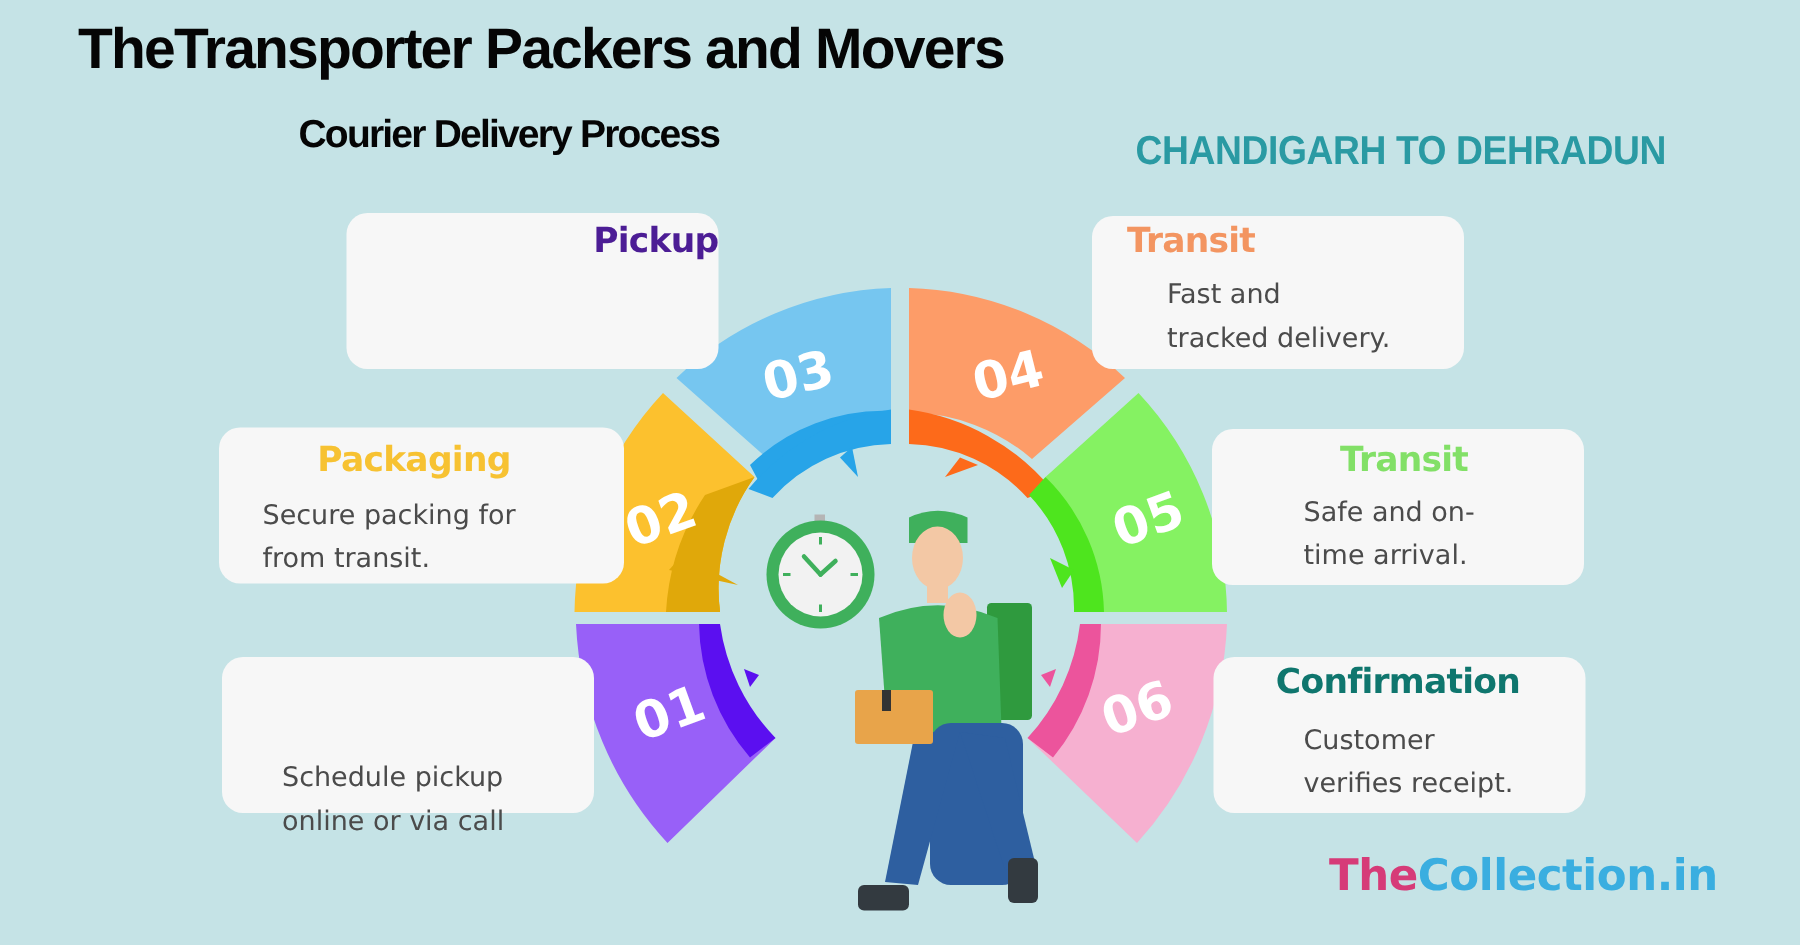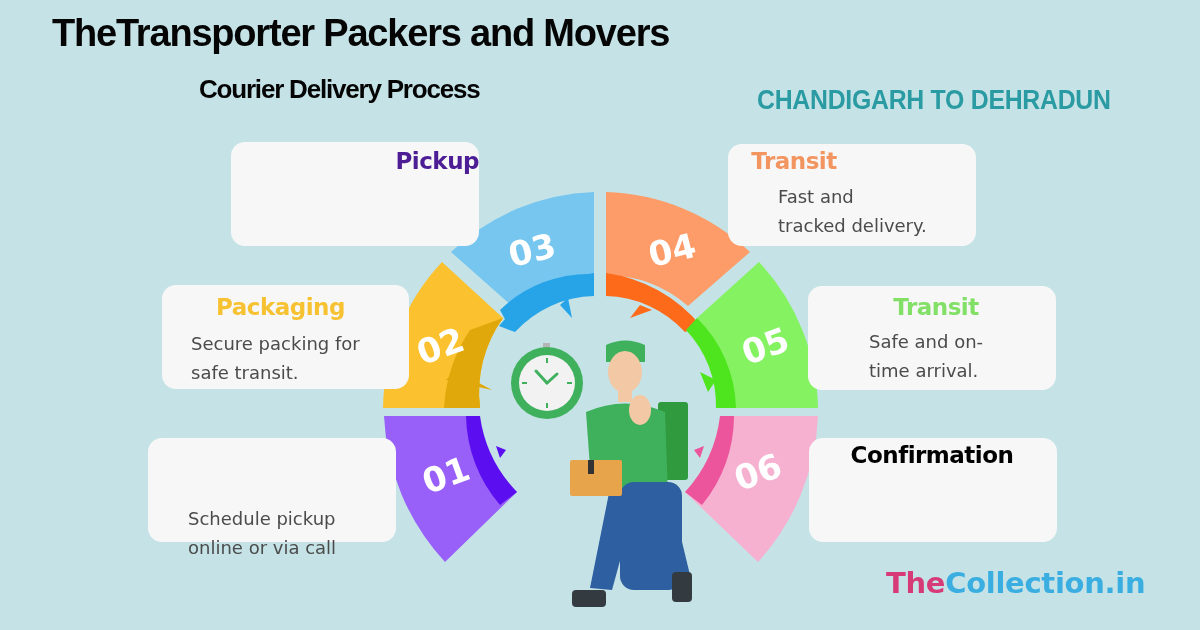--- a/index.html
+++ b/index.html
@@ -96,42 +96,44 @@
     <rect x="570" y="460" width="52" height="36" rx="2" fill="#e8a44a"></rect>
     <rect x="588" y="460" width="6" height="14" fill="#333"></rect>
     <ellipse cx="640" cy="410" rx="11" ry="15" fill="#f3c8a5"></ellipse>
   </g>
 </svg>
 
 <div class="card" style="left:231px; top:142px; width:248px; height:104px;">
   <div class="ttl" style="top:6px; color:#4c1d95; left:-2px;text-align:right;">Pickup</div>
 </div>
 
-<div class="card" style="left:162px; top:285px; width:247px; height:104px;">
+<div class="card" style="left:146px; top:285px; width:247px; height:104px;padding-left:23px;">
   <div class="ttl" style="top:9px; color:#f7c232; left:-10px;">Packaging</div>
   <div class="desc" style="left:29px; top:44px;">Secure packing for
-safe transit.</div>
+from transit.</div>
 </div>
 
 <div class="card" style="left:148px; top:438px; width:248px; height:104px;">
   <div class="desc" style="left:40px; top:54px;margin-top:12px;">Schedule    pickup
 online or via call</div>
 </div>
 
 <div class="card" style="left:728px; top:144px; width:248px; height:102px;">
   <div class="ttl" style="top:4px; color:#f39561; left:-116px; right:0;">Transit</div>
   <div class="desc" style="left:50px; top:38px;">Fast and
 tracked delivery.</div>
 </div>
 
 <div class="card" style="left:808px; top:286px; width:248px; height:104px;">
   <div class="ttl" style="top:8px; color:#82e067; left:8px;">Transit</div>
   <div class="desc" style="left:61px; top:41px;">Safe and on-
 time arrival.</div>
 </div>
 
 <div class="card" style="left:809px; top:438px; width:248px; height:104px;">
-  <div class="ttl" style="top:4px; color:#000000; left:-2px;">Confirmation</div>
+  <div class="ttl" style="top:4px; color:#0f766e; left:-2px;">Confirmation</div>
+  <div class="desc" style="left:60px; top:41px;">Customer
+verifies receipt.</div>
 </div>
 
 <div class="logo">
   <span style="color:#d63b78;">The</span><span style="color:#3aaee0;">Collection.in</span>
 </div>
 
 </body></html>

